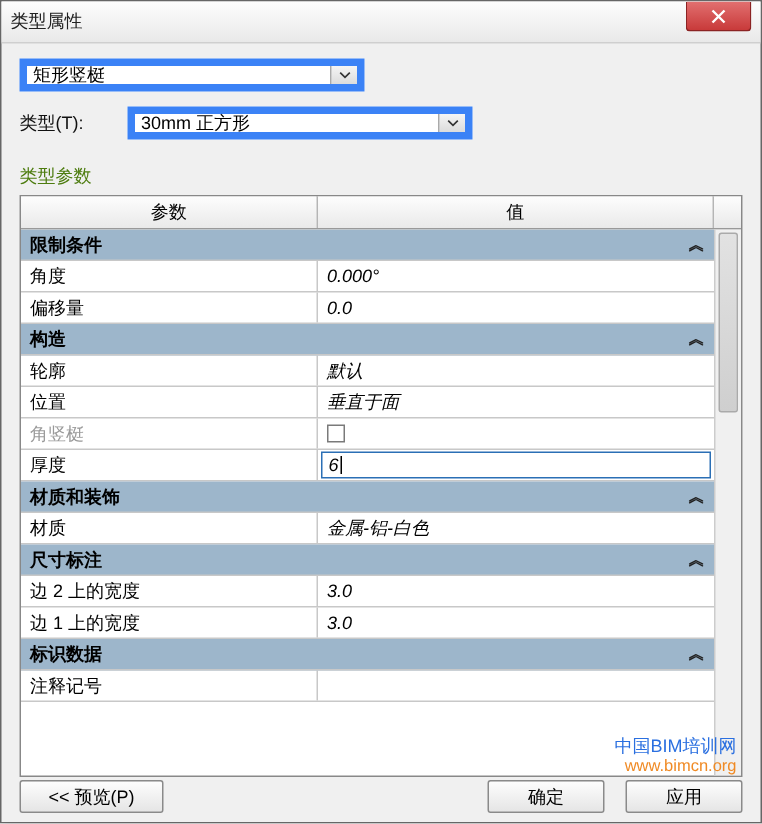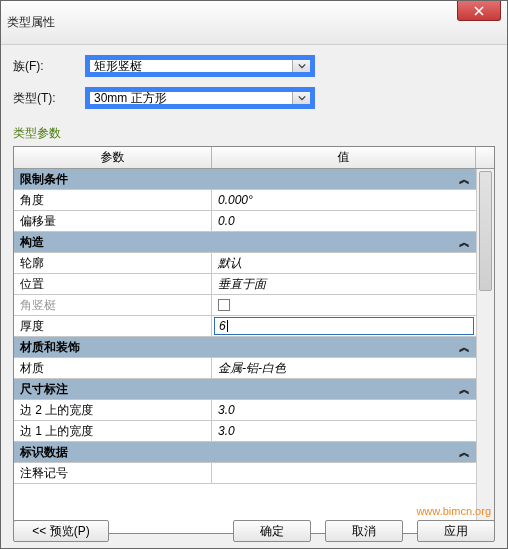--- a/index.html
+++ b/index.html
@@ -1,18 +1,18 @@
 <!DOCTYPE html>
 <html><head>
 <meta charset="utf-8">
 <style>
   * { box-sizing: border-box; margin: 0; padding: 0; font-family: "Microsoft YaHei", SimSun, sans-serif; font-size: 12px; }
   html, body { background: #fff; }
   .window { width: 508px; height: 549px; border: 1px solid #666; background: #f0f0f0; position: relative; box-shadow: 2px 2px 6px rgba(0,0,0,.25); }
-  .titlebar { height: 44px; background: linear-gradient(#fdfdfd,#e9e9e9); border-bottom: 1px solid #cfcfcf; display: flex; align-items: center; padding: 0 6px; position: relative; }
+  .titlebar { height: 28px; background: linear-gradient(#fdfdfd,#e9e9e9); border-bottom: 1px solid #cfcfcf; display: flex; align-items: center; padding: 0 6px; position: relative; }
   .titlebar .title { font-size: 12px; color: #222; }
   .close-btn { position: absolute; right: 6px; top: 0; width: 44px; height: 20px; background: linear-gradient(#e27070,#c83a3a); border: 1px solid #8b2323; border-top: none; border-radius: 0 0 3px 3px; color:#fff; display:flex; align-items:center; justify-content:center; font-weight:bold; font-size:13px; cursor:pointer; }
   .body { padding: 10px 12px 0 12px; }
   .row { display:flex; align-items:center; margin-bottom: 10px; }
   .lbl { width: 72px; color:#111; }
   .combo { flex: 0 0 230px; height:22px; border:5px solid #3b82f6; background:#fff; display:flex; align-items:center; padding:0 4px; position:relative; }
   .combo .arrow { position:absolute; right:0; top:0; width:18px; height:100%; border-left:1px solid #aaa; background:linear-gradient(#f5f5f5,#dcdcdc); display:flex; align-items:center; justify-content:center; }
   .combo .arrow svg{width:8px;height:8px;}
   .sidebtns { margin-left:auto; display:flex; flex-direction:column; gap:8px; align-items:flex-end; }
   .btn { height:22px; min-width:96px; border:1px solid #8a8a8a; background:linear-gradient(#fdfdfd,#e5e5e5); padding:0 8px; display:inline-flex; align-items:center; justify-content:center; cursor:pointer; border-radius:2px; }
@@ -54,21 +54,20 @@
           <path d="M1 1 L9 9 M9 1 L1 9" stroke="#fff" stroke-width="1.6"></path>
         </svg>
     </div>
   </div>
 
   <div class="body">
 
     <div style="display:flex; align-items:flex-start;">
       <div style="flex:1;">
         <div class="row">
-          <span class="lbl">族(F):</span>
           <div class="combo">
             <span>矩形竖梃</span>
             <span class="arrow">
                 <svg viewBox="0 0 10 10">
                   <path d="M1 3 L5 7 L9 3" fill="none" stroke="#333" stroke-width="1.4"></path>
                 </svg>
               </span>
           </div>
         </div>
         <div class="row">
@@ -170,23 +169,23 @@
 
         </div>
         <div class="scrollbar">
           <div class="thumb"></div>
         </div>
       </div>
     </div>
   </div>
 
   <div class="watermark">
+    <div>中国BIM培训网</div>
     <div class="u">www.bimcn.org</div>
   </div>
 
   <div class="footer">
     <div class="btn">&lt;&lt; 预览(P)</div>
     <div class="spacer"></div>
     <div class="btn" style="min-width:78px;">确定</div>
-    <div class="btn" style="min-width:78px;">取消</div>
     <div class="btn" style="min-width:78px;">应用</div>
   </div>
 </div>
 
 </body></html>

